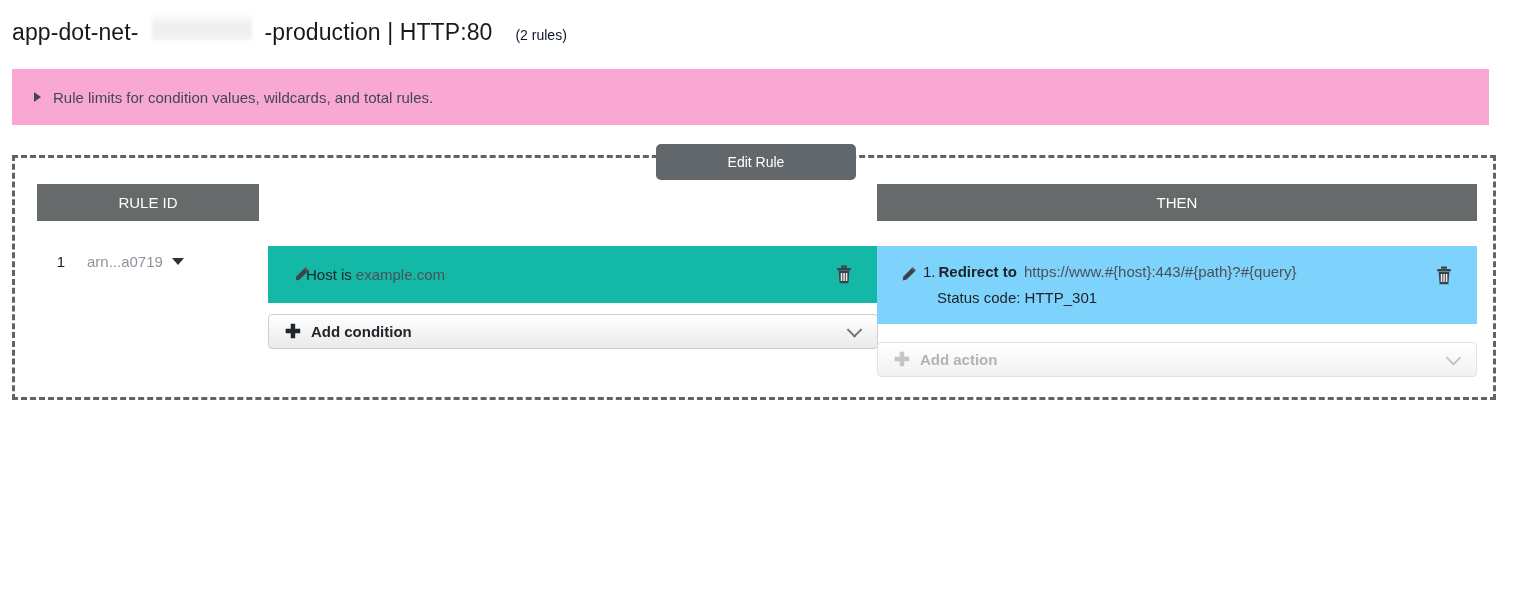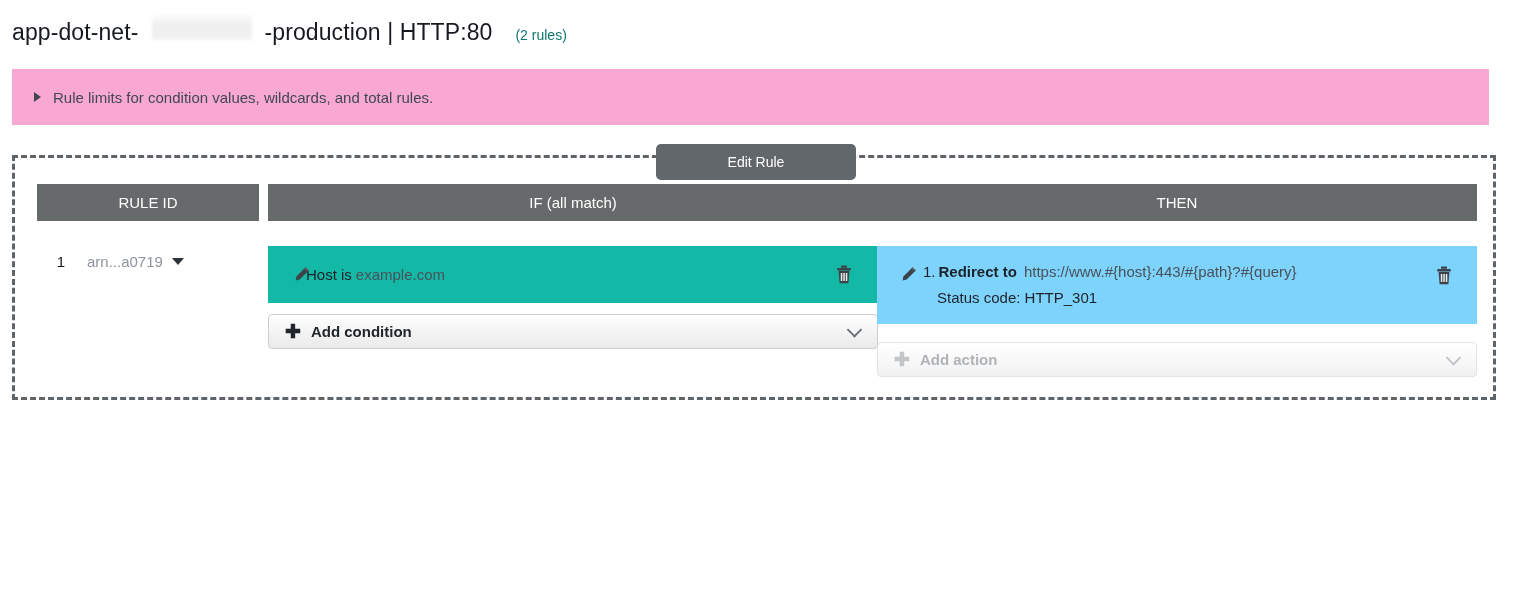--- a/index.html
+++ b/index.html
@@ -26,21 +26,21 @@
   .redact {
     display: inline-block;
     width: 100px; height: 26px;
     margin: 0 1px -4px 1px;
     background: linear-gradient(180deg,#fdfdfd 0%,#eeeeee 45%,#f2f2f2 100%);
     filter: blur(1.4px);
     border-radius: 1px;
     vertical-align: baseline;
   }
   .title-count {
-    font-size: 14px; color: #0f766e; margin-left: 11px; font-weight: 400;
+    font-size: 14px; color: #0f172a; margin-left: 11px; font-weight: 400;
   }
 
   
   .notice {
     position: absolute; left: 12px; top: 69px;
     width: 1477px; height: 56px;
     background: #f9a8d4;
     display: flex; align-items: center;
   }
   .notice-caret {
@@ -183,21 +183,20 @@
     <span class="notice-caret"></span>
     <span class="notice-text">Rule limits for condition values, wildcards, and total rules.</span>
   </div>
 
   <div class="edit-block">
 
     <div class="edit-tab">Edit Rule</div>
 
     <div class="grid">
       <div class="hdr ruleid">RULE ID</div>
-      <div class="hdr ifcol">IF (all match)</div>
       <div class="hdr thencol">THEN</div>
 
       <div class="ruleid-cell">
         <span class="ruleid-num">1</span>
         <span class="ruleid-arn">arn...a0719</span>
         <span class="caret-down"></span>
       </div>
 
       <div class="cond-panel">
         <span class="pencil" style="left:26px; top:20px;">

